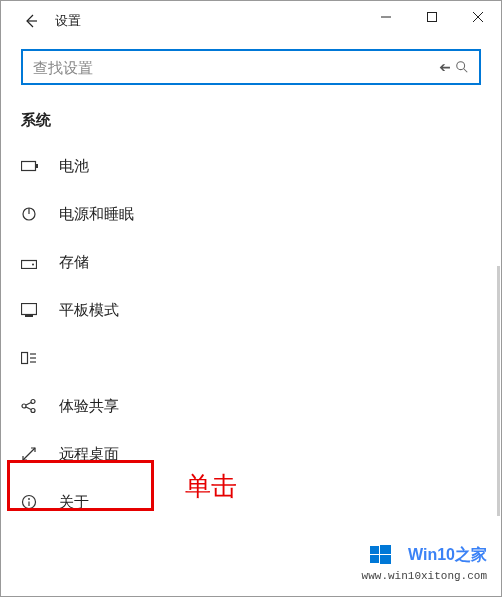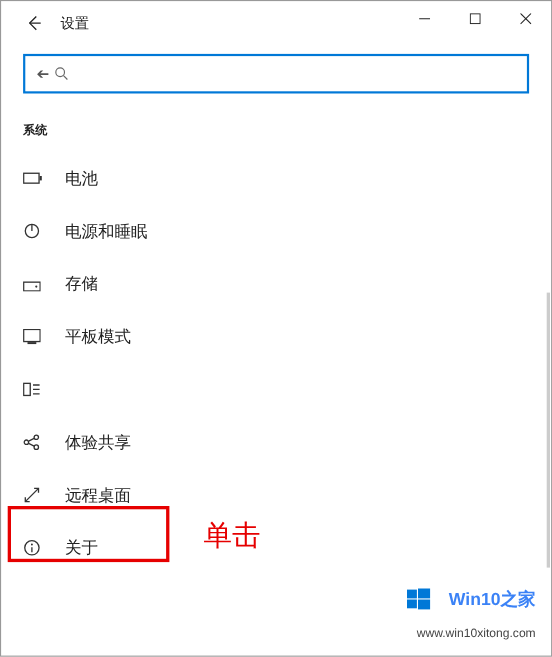--- a/index.html
+++ b/index.html
@@ -69,21 +69,21 @@
       font-family: inherit;
     }
     .search-input::placeholder { color: #888; }
     .search-icon {
       color: #555;
       font-size: 14px;
       transform: scaleX(-1);
     }
     .section-header {
       padding: 16px 20px 12px 20px;
-      font-size: 11px;
+      font-size: 15px;
       font-weight: 600;
       color: #222;
     }
     .nav-list {
       list-style: none;
     }
     .nav-item {
       height: 48px;
       display: flex;
       align-items: center;
@@ -118,21 +118,21 @@
       position: absolute;
       bottom: 14px;
       right: 14px;
       text-align: right;
       font-size: 12px;
       color: #333;
     }
     .wm-row1 { display: flex; align-items: center; justify-content: flex-end; }
     .wm-logo { display: inline-flex; margin-right: 4px; }
     .wm-brand { font-size: 16px; font-weight: 700; color: #3b82f6; margin-left: 12px; }
-    .wm-url { font-size: 11px; color: #444; margin-top: 14px; }
+    .wm-url { font-size: 11px; color: #444; margin-top: 4px; font-family: Liberation Mono, monospace; }
     .scrollbar {
       position: absolute;
       right: 1px;
       top: 265px;
       width: 3px;
       height: 250px;
       background: #ccc;
     }
   </style>
 </head>
@@ -161,20 +161,21 @@
       <svg width="10" height="10">
           <line x1="0" y1="0" x2="10" y2="10" stroke="#222" stroke-width="1"></line>
           <line x1="10" y1="0" x2="0" y2="10" stroke="#222" stroke-width="1"></line>
         </svg>
     </div>
   </div>
 </div>
 
 <div class="search-wrap">
   <div class="search-box">
+    <input class="search-input" placeholder="查找设置" style="">
     <span class="search-icon">➔︎</span>
 
     <svg width="14" height="14" viewBox="0 0 16 16" style="margin-left:4px;">
       <circle cx="6.5" cy="6.5" r="4.5" stroke="#666" stroke-width="1.2" fill="none"></circle>
       <line x1="10" y1="10" x2="14" y2="14" stroke="#666" stroke-width="1.2"></line>
     </svg>
   </div>
 </div>
 
 <div class="section-header">系统</div>

